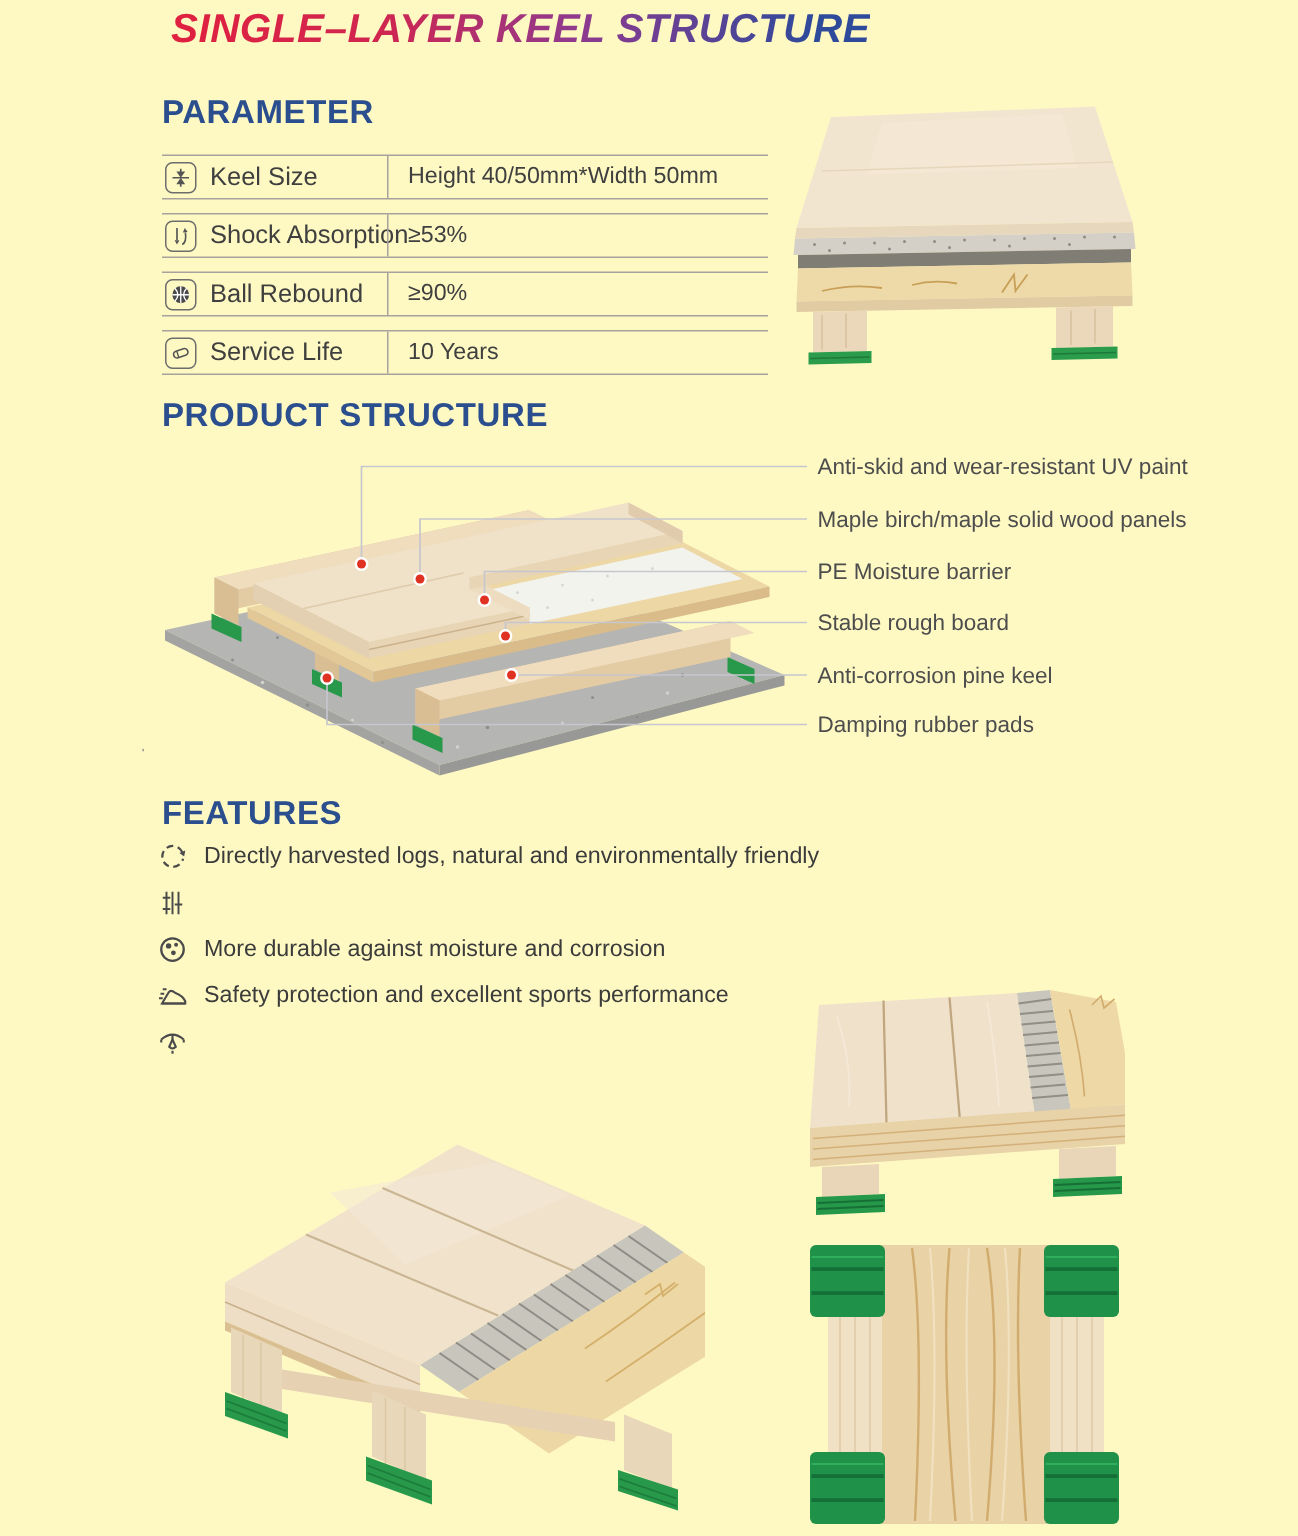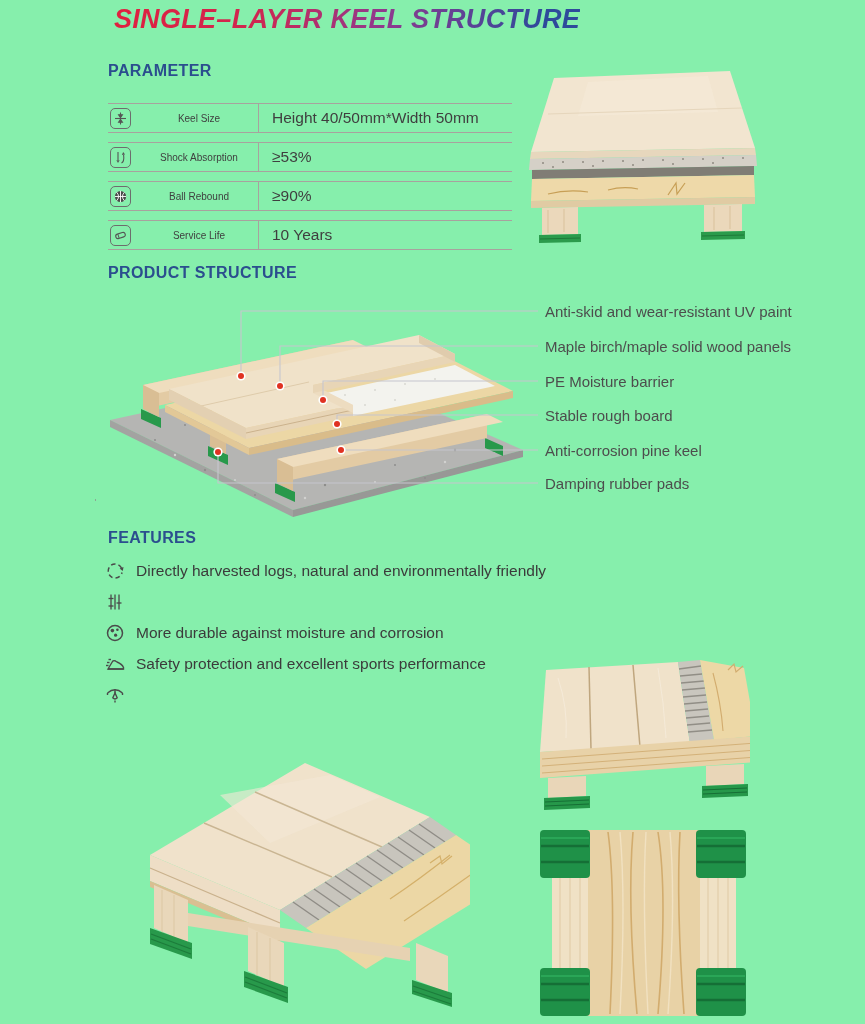--- a/index.html
+++ b/index.html
@@ -1,29 +1,29 @@
 <!DOCTYPE html>
 <html><head>
 <meta charset="utf-8">
 <style>
   html,body{margin:0;padding:0;background:#ffffff;}
-  .page{position:relative;width:865px;height:1024px;background:#86efac;overflow:hidden;
-        font-family:"Liberation Sans",sans-serif;margin:0 auto;text-align:center;}
+  .page{position:relative;width:865px;height:1024px;background:#fef9c3;overflow:hidden;
+        font-family:"Liberation Sans",sans-serif;margin:0 auto;}
   .title{position:absolute;left:114px;top:4px;margin:0;font-size:27px;font-style:italic;font-weight:bold;
          letter-spacing:.3px;white-space:nowrap;
          background:linear-gradient(90deg,#e0203f 0%,#d02650 30%,#8f3a8e 58%,#2e4a9b 92%);
          -webkit-background-clip:text;background-clip:text;color:transparent;}
-  .h2{position:absolute;margin:0;font-size:16px;font-weight:700;color:#2b4e8e;letter-spacing:.4px;white-space:nowrap;}
+  .h2{position:absolute;margin:0;font-size:22px;font-weight:700;color:#2b4e8e;letter-spacing:.4px;white-space:nowrap;}
   
   .ptable{position:absolute;left:108px;top:103px;width:404px;}
   .prow{display:flex;align-items:center;height:28px;border-top:1px solid #a8a29e;border-bottom:1px solid #a8a29e;
         margin-bottom:9px;}
   .picon{width:21px;height:21px;flex:0 0 21px;border:1.4px solid #6d6d6d;border-radius:5px;margin:0 9px 0 2px;
          display:flex;align-items:center;justify-content:center;box-sizing:border-box;}
-  .plabel{width:118px;font-size:10px;color:#3f3f3f;white-space:nowrap;}
+  .plabel{width:118px;font-size:17px;color:#3f3f3f;white-space:nowrap;}
   .pdivider{width:1px;align-self:stretch;background:#a8a29e;}
   .pvalue{padding-left:13px;font-size:15.5px;color:#3f3f3f;white-space:nowrap;}
   
   .slabel{position:absolute;left:545px;font-size:15px;color:#4d4d4d;white-space:nowrap;}
   
   .flist{position:absolute;left:104px;top:560px;width:480px;}
   .fitem{display:flex;align-items:center;height:22px;margin-bottom:9px;}
   .ficon{width:24px;flex:0 0 24px;margin-right:8px;display:flex;align-items:center;}
   .ftext{font-size:15.5px;color:#3b3b3b;white-space:nowrap;}
   .abs{position:absolute;}

